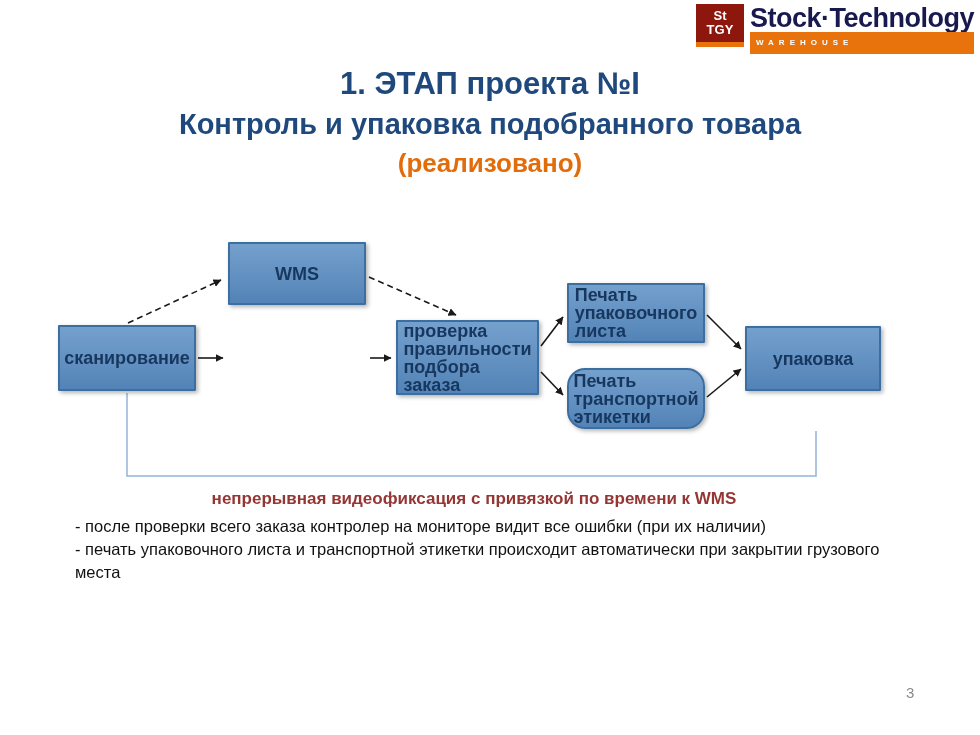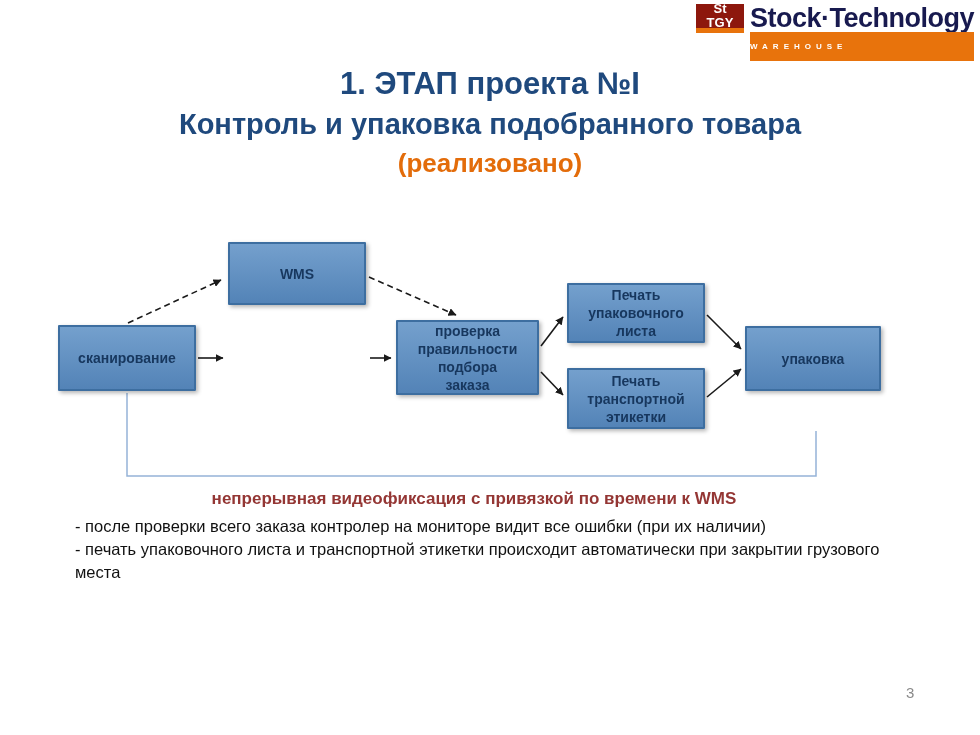--- a/index.html
+++ b/index.html
@@ -2,45 +2,45 @@
 <html><head>
 <meta charset="utf-8">
 <style>
   html,body{margin:0;padding:0;background:#888;}
   .slide{
     position:relative;width:980px;height:735px;background:#ffffff;
     font-family:"Liberation Sans",sans-serif;overflow:hidden;margin:0 auto;
   }
   
   .logo{position:absolute;top:4px;right:6px;display:flex;align-items:flex-start;gap:6px;}
-  .logo-mark{width:48px;height:29px;background:#8d170d;color:#fff;display:flex;flex-direction:column;
+  .logo-mark{width:48px;height:43px;background:#8d170d;color:#fff;display:flex;flex-direction:column;
     align-items:center;justify-content:center;font-weight:bold;font-size:13px;line-height:14px;
     border-bottom:5px solid #e8730c;box-sizing:border-box;}
   .logo-right{display:flex;flex-direction:column;}
   .logo-brand{font-size:27px;font-weight:bold;color:#181a4f;letter-spacing:-0.5px;line-height:28px;
     font-family:"Liberation Sans",sans-serif;}
-  .logo-bar{background:#e8730c;height:29px;display:flex;align-items:center;}
+  .logo-bar{background:#e8730c;height:22px;display:flex;align-items:center;padding-left:6px;}
   .logo-bar span{color:#fff;font-size:8px;letter-spacing:5px;font-weight:bold;line-height:8px;}
   
   .title{position:absolute;top:64px;left:0;width:100%;text-align:center;color:#1F497D;font-weight:bold;}
   .title .t1{font-size:31px;line-height:40px;}
   .title .t2{font-size:29px;line-height:40px;}
   .title .t3{font-size:26px;line-height:38px;color:#E36C0A;}
   
   .node{position:absolute;background:linear-gradient(180deg,#74a0cd 0%,#5383b7 100%);
     border:2px solid #3d6ea0;box-shadow:2px 2px 4px rgba(0,0,0,0.3);
-    display:flex;align-items:center;justify-content:center;text-align:center;
-    color:#17375E;font-weight:bold;font-size:14px;line-height:18px;
+    display:flex;align-items:center;justify-content:center;
+    color:#17375E;font-weight:bold;font-size:18px;line-height:18px;
     padding:3px 24px;box-sizing:border-box;border-radius:1px;}
   #node-scan{left:58px;top:325px;width:138px;height:66px;}
   #node-wms{left:228px;top:242px;width:138px;height:63px;}
   #node-box-place{left:228px;top:328px;width:140px;height:61px;}
   #node-check{left:396px;top:320px;width:143px;height:75px;}
   #node-print-pack{left:567px;top:283px;width:138px;height:60px;}
-  #node-print-label{left:567px;top:368px;width:138px;height:61px;}
+  #node-print-label{left:567px;top:368px;width:138px;height:61px;border-radius:18px;}
   #node-pack{left:745px;top:326px;width:136px;height:65px;}
   
   .overlay{position:absolute;left:0;top:0;width:980px;height:735px;pointer-events:none;}
   
   .bracket-label{position:absolute;left:130px;top:449px;width:688px;text-align:center;
     color:#943634;font-weight:bold;font-size:17px;margin-top:40px;}
   
   .notes{position:absolute;left:75px;top:515px;width:810px;color:#111;font-size:16.5px;line-height:23px;}
   .notes div{margin:0;}
   

